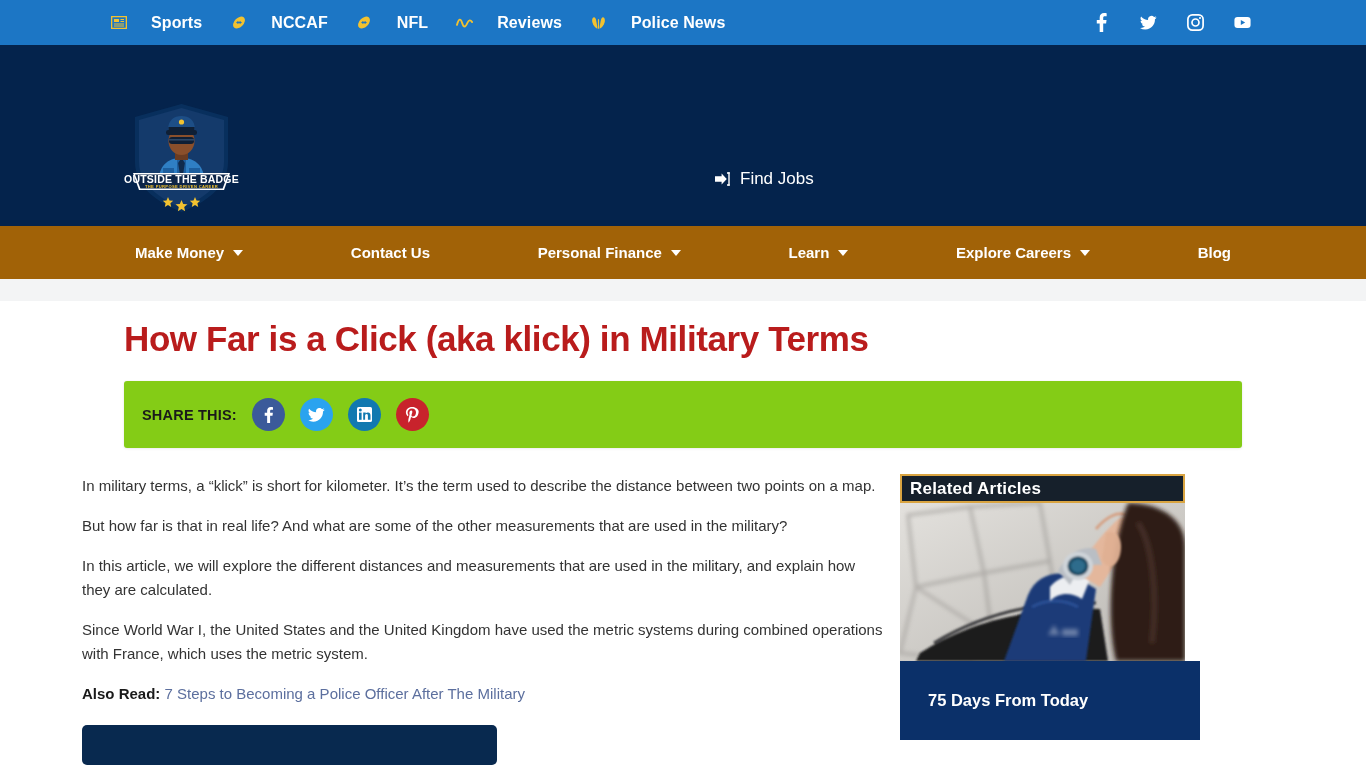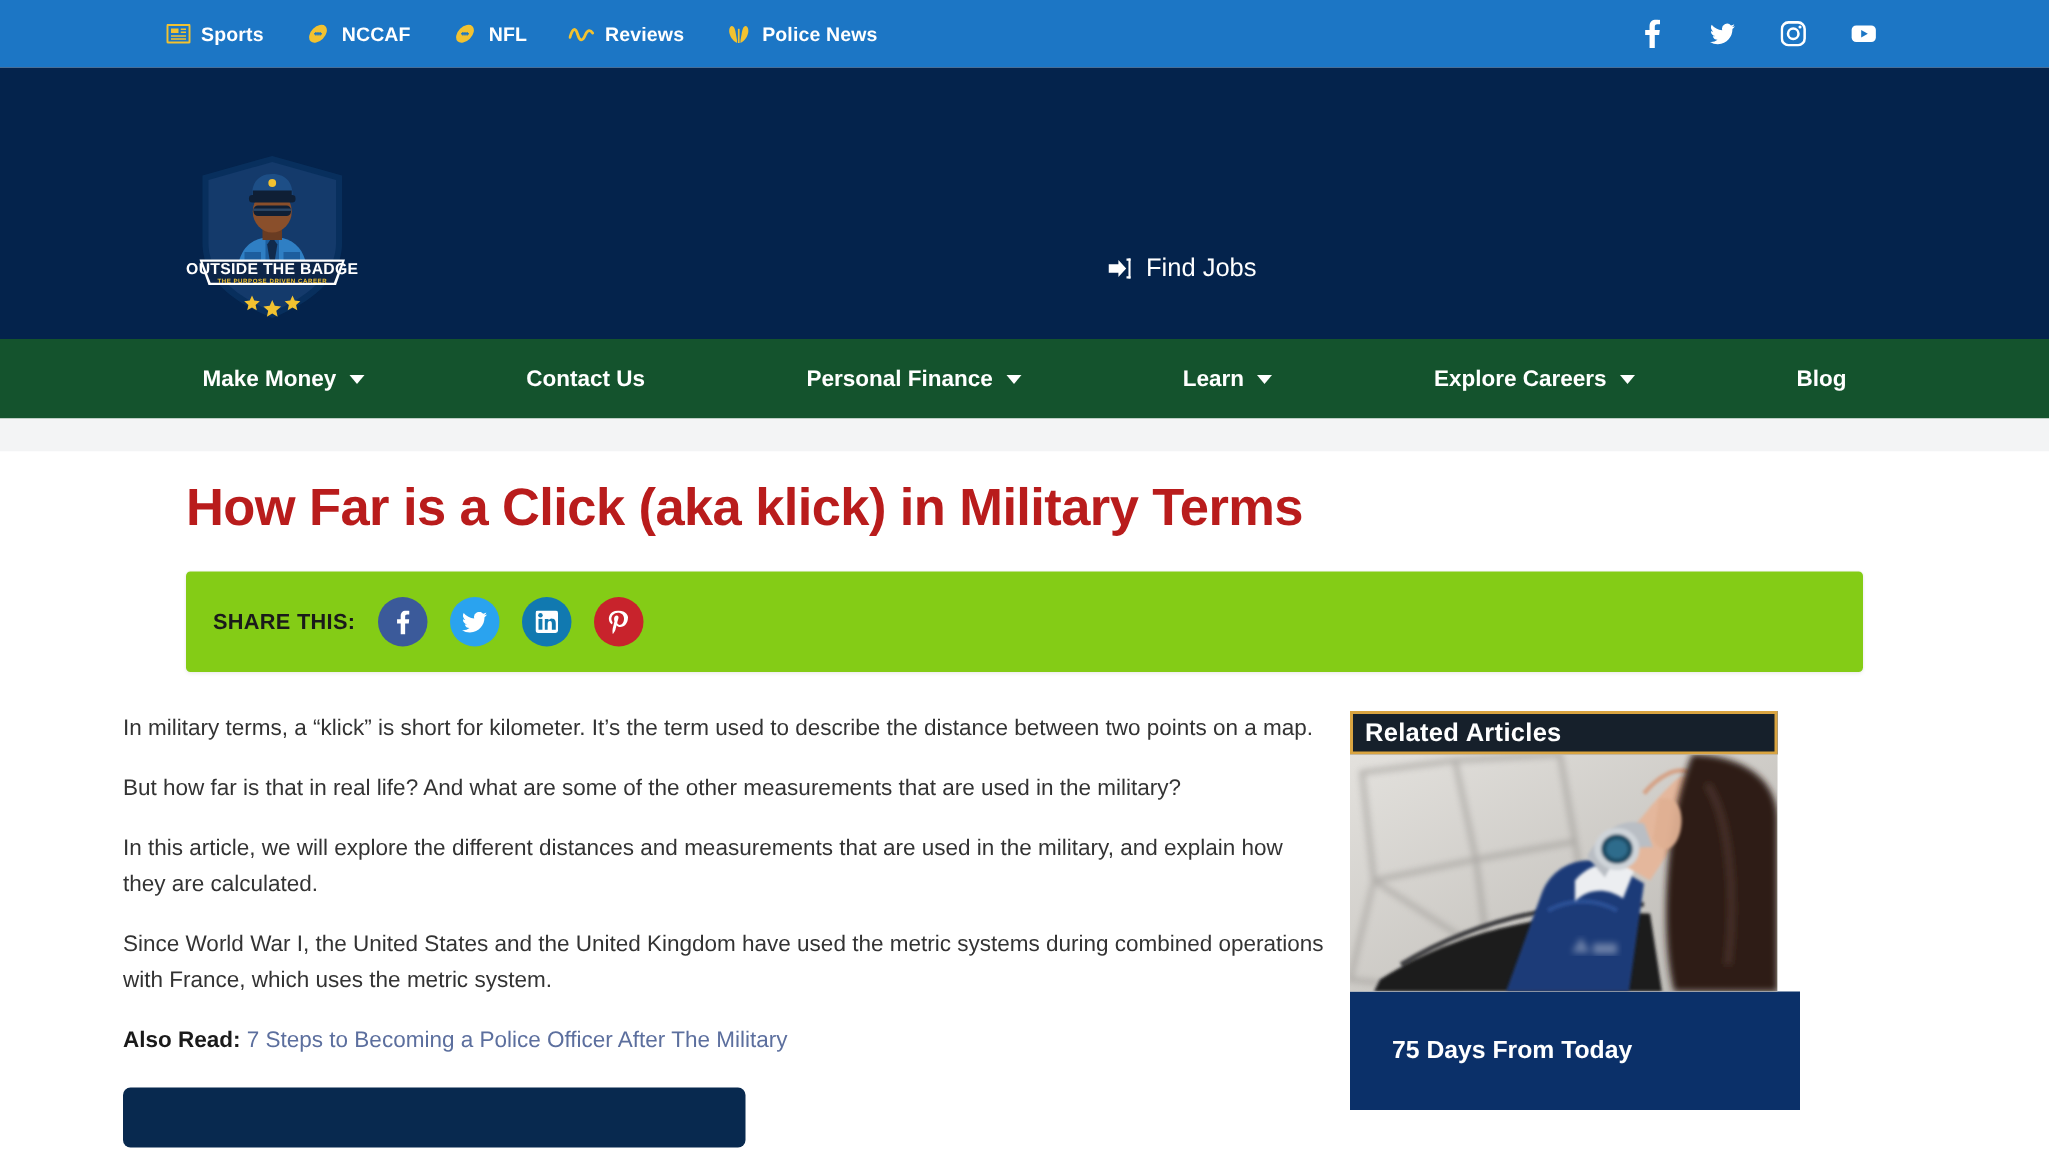--- a/index.html
+++ b/index.html
@@ -21,23 +21,23 @@
   }
   .topbar-links {
     display: flex;
     align-items: center;
     gap: 28px;
     margin-left: 110px;
   }
   .topbar-link {
     display: flex;
     align-items: center;
-    gap: 7px;
+    gap: 24px;
     color: #ffffff;
-    font-size: 13px;
+    font-size: 16px;
     font-weight: bold;
     text-decoration: none;
     letter-spacing: .1px;
     cursor: pointer;
   }
   .tb-icon { width: 17px; height: 15px; display: inline-flex; align-items: center; justify-content: center; }
   .tb-icon svg { display: block; }
 
   .topbar-social {
     position: absolute;
@@ -62,36 +62,36 @@
     left: 124px;
     top: 55px;
     width: 115px;
     height: 116px;
     cursor: pointer;
   }
   .logo-wrap svg { display: block; width: 115px; height: 116px; }
 
   .find-jobs {
     position: absolute;
-    left: 739px;
+    left: 715px;
     top: 124px;
     display: flex;
     align-items: center;
     gap: 8px;
     color: #ffffff;
     font-size: 17px;
     text-decoration: none;
     cursor: pointer;
   }
   .fj-icon { width: 17px; height: 17px; display: inline-flex; }
 
   
   .nav {
     height: 53px;
-    background: #14532d;
+    background: #a16207;
     display: flex;
     align-items: center;
   }
   .nav-inner {
     width: 1140px;
     margin: 0 auto;
     display: flex;
     align-items: center;
     justify-content: space-between;
     padding: 0 22px;

